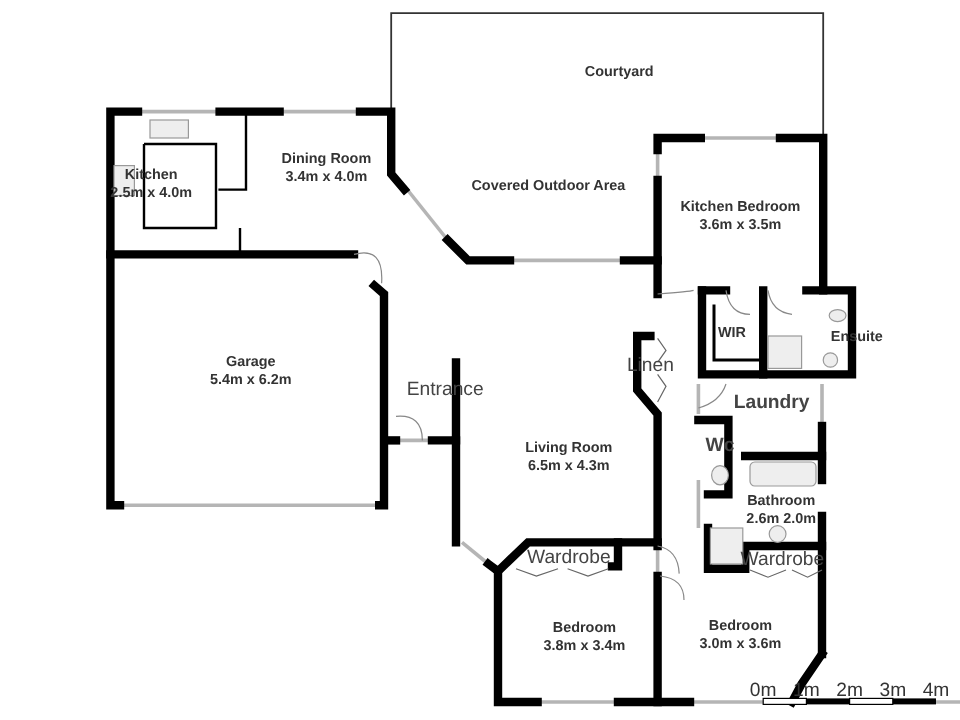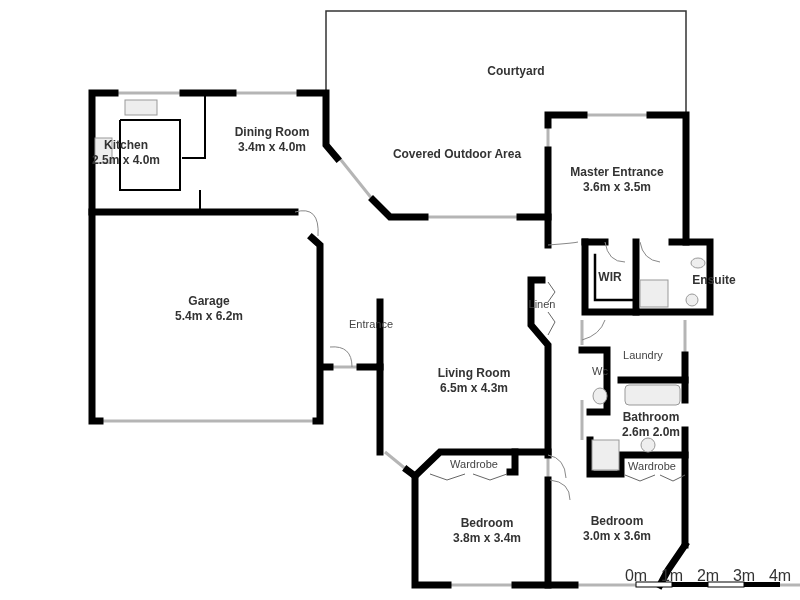--- a/index.html
+++ b/index.html
@@ -1,19 +1,19 @@
 <!DOCTYPE html>
 <html><head>
 <meta charset="utf-8">
 <style>
   html,body{margin:0;padding:0;background:#ffffff;}
   body{width:800px;height:600px;overflow:hidden;position:relative;font-family:"Liberation Sans",sans-serif;}
   svg{position:absolute;left:0;top:0;}
   .lbl{position:absolute;font-family:"Liberation Sans",sans-serif;font-weight:bold;font-size:12px;color:#333;text-align:center;line-height:15px;white-space:nowrap;transform:translateX(-50%);}
-  .lbl.small{font-weight:normal;font-size:11px;color:#444;}
+  .lbl.small{font-weight:normal;font-size:16px;color:#444;}
   .scale{position:absolute;font-size:16px;color:#333;transform:translateX(-50%);}
 </style>
 </head>
 <body>
 
 <svg width="800" height="600" viewBox="0 0 800 600">
 
   <polyline points="326,97 326,11 686,11 686,115" fill="none" stroke="#333" stroke-width="1.5"></polyline>
 
   <g stroke="#b5b5b5" stroke-width="3" fill="none">
@@ -111,32 +111,32 @@
   </g>
 
   <g>
     <rect x="636" y="582" width="36" height="5" fill="#fff" stroke="#000" stroke-width="1"></rect>
     <rect x="672" y="582" width="36" height="5" fill="#000"></rect>
     <rect x="708" y="582" width="36" height="5" fill="#fff" stroke="#000" stroke-width="1"></rect>
     <rect x="744" y="582" width="36" height="5" fill="#000"></rect>
   </g>
 </svg>
 
-<div class="lbl" style="left:516px;top:64px;"><span>Courtyard</span></div>
+<div class="lbl" style="left:516px;top:52px;"><span>Courtyard</span></div>
 <div class="lbl" style="left:126px;top:138px;">
     <div>Kitchen</div>
     <div>2.5m x 4.0m</div>
   </div>
 <div class="lbl" style="left:272px;top:125px;">
     <div>Dining Room</div>
     <div>3.4m x 4.0m</div>
   </div>
 <div class="lbl" style="left:457px;top:147px;"><span>Covered Outdoor Area</span></div>
 <div class="lbl" style="left:617px;top:165px;">
-    <div>Master Entrance</div>
+    <div>Kitchen Bedroom</div>
     <div>3.6m x 3.5m</div>
   </div>
 <div class="lbl" style="left:610px;top:270px;"><span>WIR</span></div>
 <div class="lbl" style="left:714px;top:273px;"><span>Ensuite</span></div>
 <div class="lbl" style="left:209px;top:294px;">
     <div>Garage</div>
     <div>5.4m x 6.2m</div>
   </div>
 <div class="lbl" style="left:474px;top:342px;margin-top:24px;">
     <div>Living Room</div>
@@ -150,22 +150,22 @@
     <div>Bedroom</div>
     <div>3.8m x 3.4m</div>
   </div>
 <div class="lbl" style="left:617px;top:514px;">
     <div>Bedroom</div>
     <div>3.0m x 3.6m</div>
   </div>
 
 <div class="lbl small" style="left:351px;top:317px;margin-left:20px;"><span>Entrance</span></div>
 <div class="lbl small" style="left:542px;top:297px;"><span>Linen</span></div>
-<div class="lbl small" style="left:643px;top:348px;"><span>Laundry</span></div>
-<div class="lbl small" style="left:600px;top:364px;"><span>Wc</span></div>
+<div class="lbl small" style="left:643px;top:328px;font-weight:bold;"><span>Laundry</span></div>
+<div class="lbl small" style="left:600px;top:364px;font-weight:bold;"><span>Wc</span></div>
 <div class="lbl small" style="left:474px;top:457px;"><span>Wardrobe</span></div>
 <div class="lbl small" style="left:652px;top:459px;"><span>Wardrobe</span></div>
 
 <div class="scale" style="left:636px;top:567px;">0m</div>
 <div class="scale" style="left:672px;top:567px;">1m</div>
 <div class="scale" style="left:708px;top:567px;">2m</div>
 <div class="scale" style="left:744px;top:567px;">3m</div>
 <div class="scale" style="left:780px;top:567px;">4m</div>
 
 </body></html>

